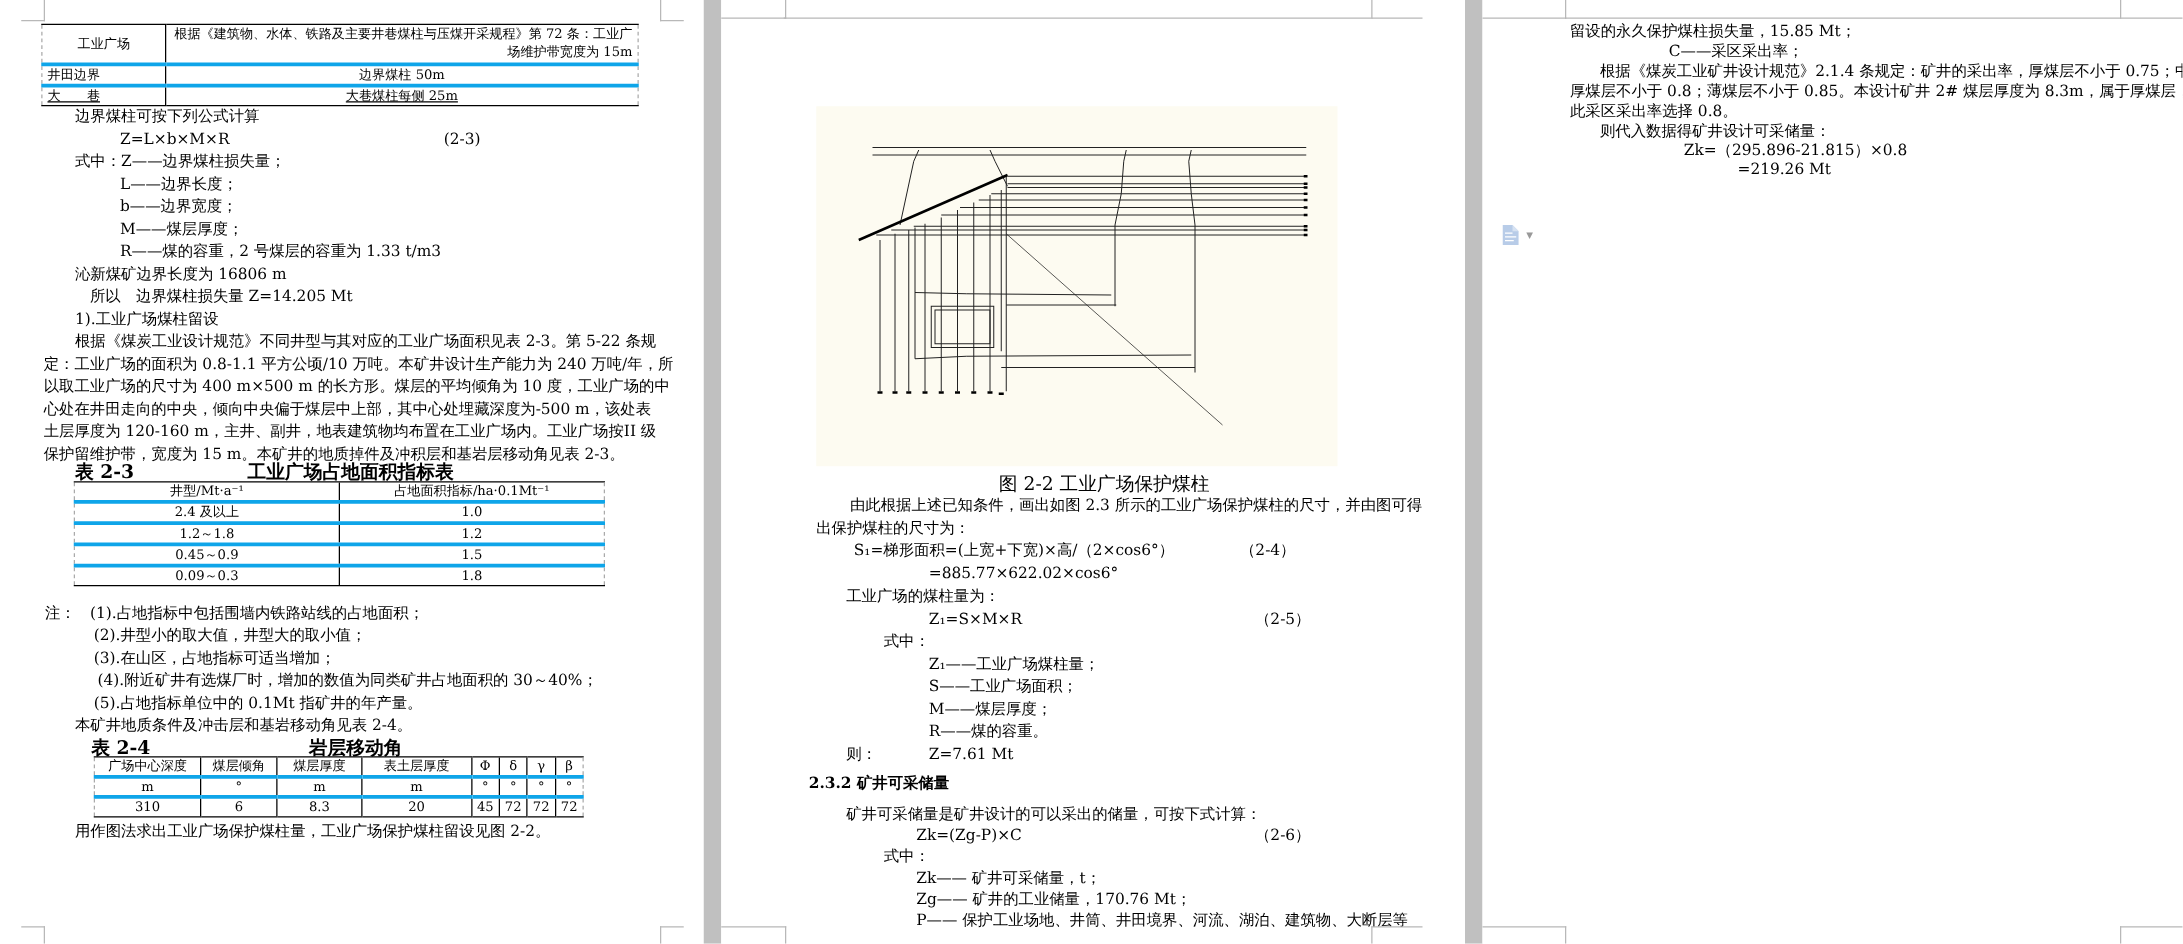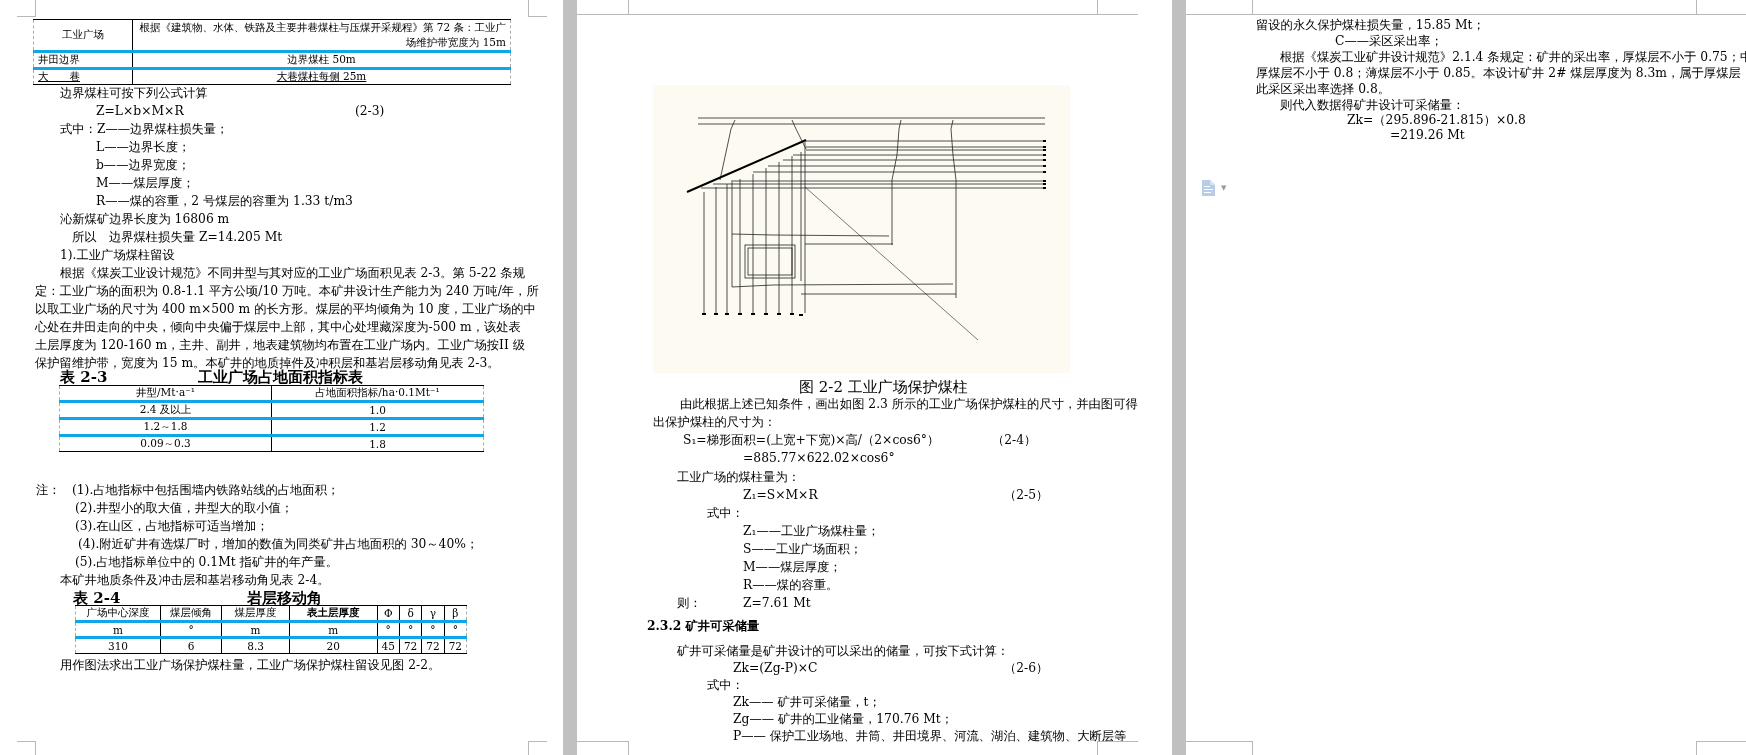--- a/index.html
+++ b/index.html
@@ -88,20 +88,24 @@
     </tr>
     <tr style="height:15px;">
       <td>2.4 及以上</td>
       <td>1.0</td>
     </tr>
     <tr style="height:15px;">
       <td>1.2～1.8</td>
       <td>1.2</td>
     </tr>
     <tr style="height:15px;">
+      <td>0.45～0.9</td>
+      <td>1.5</td>
+    </tr>
+    <tr style="height:15px;">
       <td>0.09～0.3</td>
       <td>1.8</td>
     </tr>
   </tbody>
     </table>
 
   <div class="txt" style="left:36px;top:481px;">注：</div>
   <div class="txt" style="left:72px;top:481px;">(1).占地指标中包括围墙内铁路站线的占地面积；</div>
   <div class="txt" style="left:75px;top:499px;">(2).井型小的取大值，井型大的取小值；</div>
   <div class="txt" style="left:75px;top:517px;">(3).在山区，占地指标可适当增加；</div>
@@ -110,21 +114,21 @@
   <div class="txt" style="left:60px;top:571px;">本矿井地质条件及冲击层和基岩移动角见表 2-4。</div>
 
   <div class="txt small bold" style="left:73px;top:591px;">表 2-4</div>
   <div class="txt small bold" style="left:247px;top:591px;">岩层移动角</div>
   <table class="doc" style="left:75px;top:605px;width:392px;">
     <tbody>
         <tr style="height:16px;">
       <td style="width:80px;">广场中心深度</td>
       <td style="width:55px;">煤层倾角</td>
       <td style="width:62px;">煤层厚度</td>
-      <td style="width:83px;font-weight:bold;">表土层厚度</td>
+      <td style="width:83px;">表土层厚度</td>
       <td>Φ</td>
       <td>δ</td>
       <td>γ</td>
       <td>β</td>
     </tr>
     <tr style="height:16px;">
       <td>m</td>
       <td>°</td>
       <td>m</td>
       <td>m</td>

